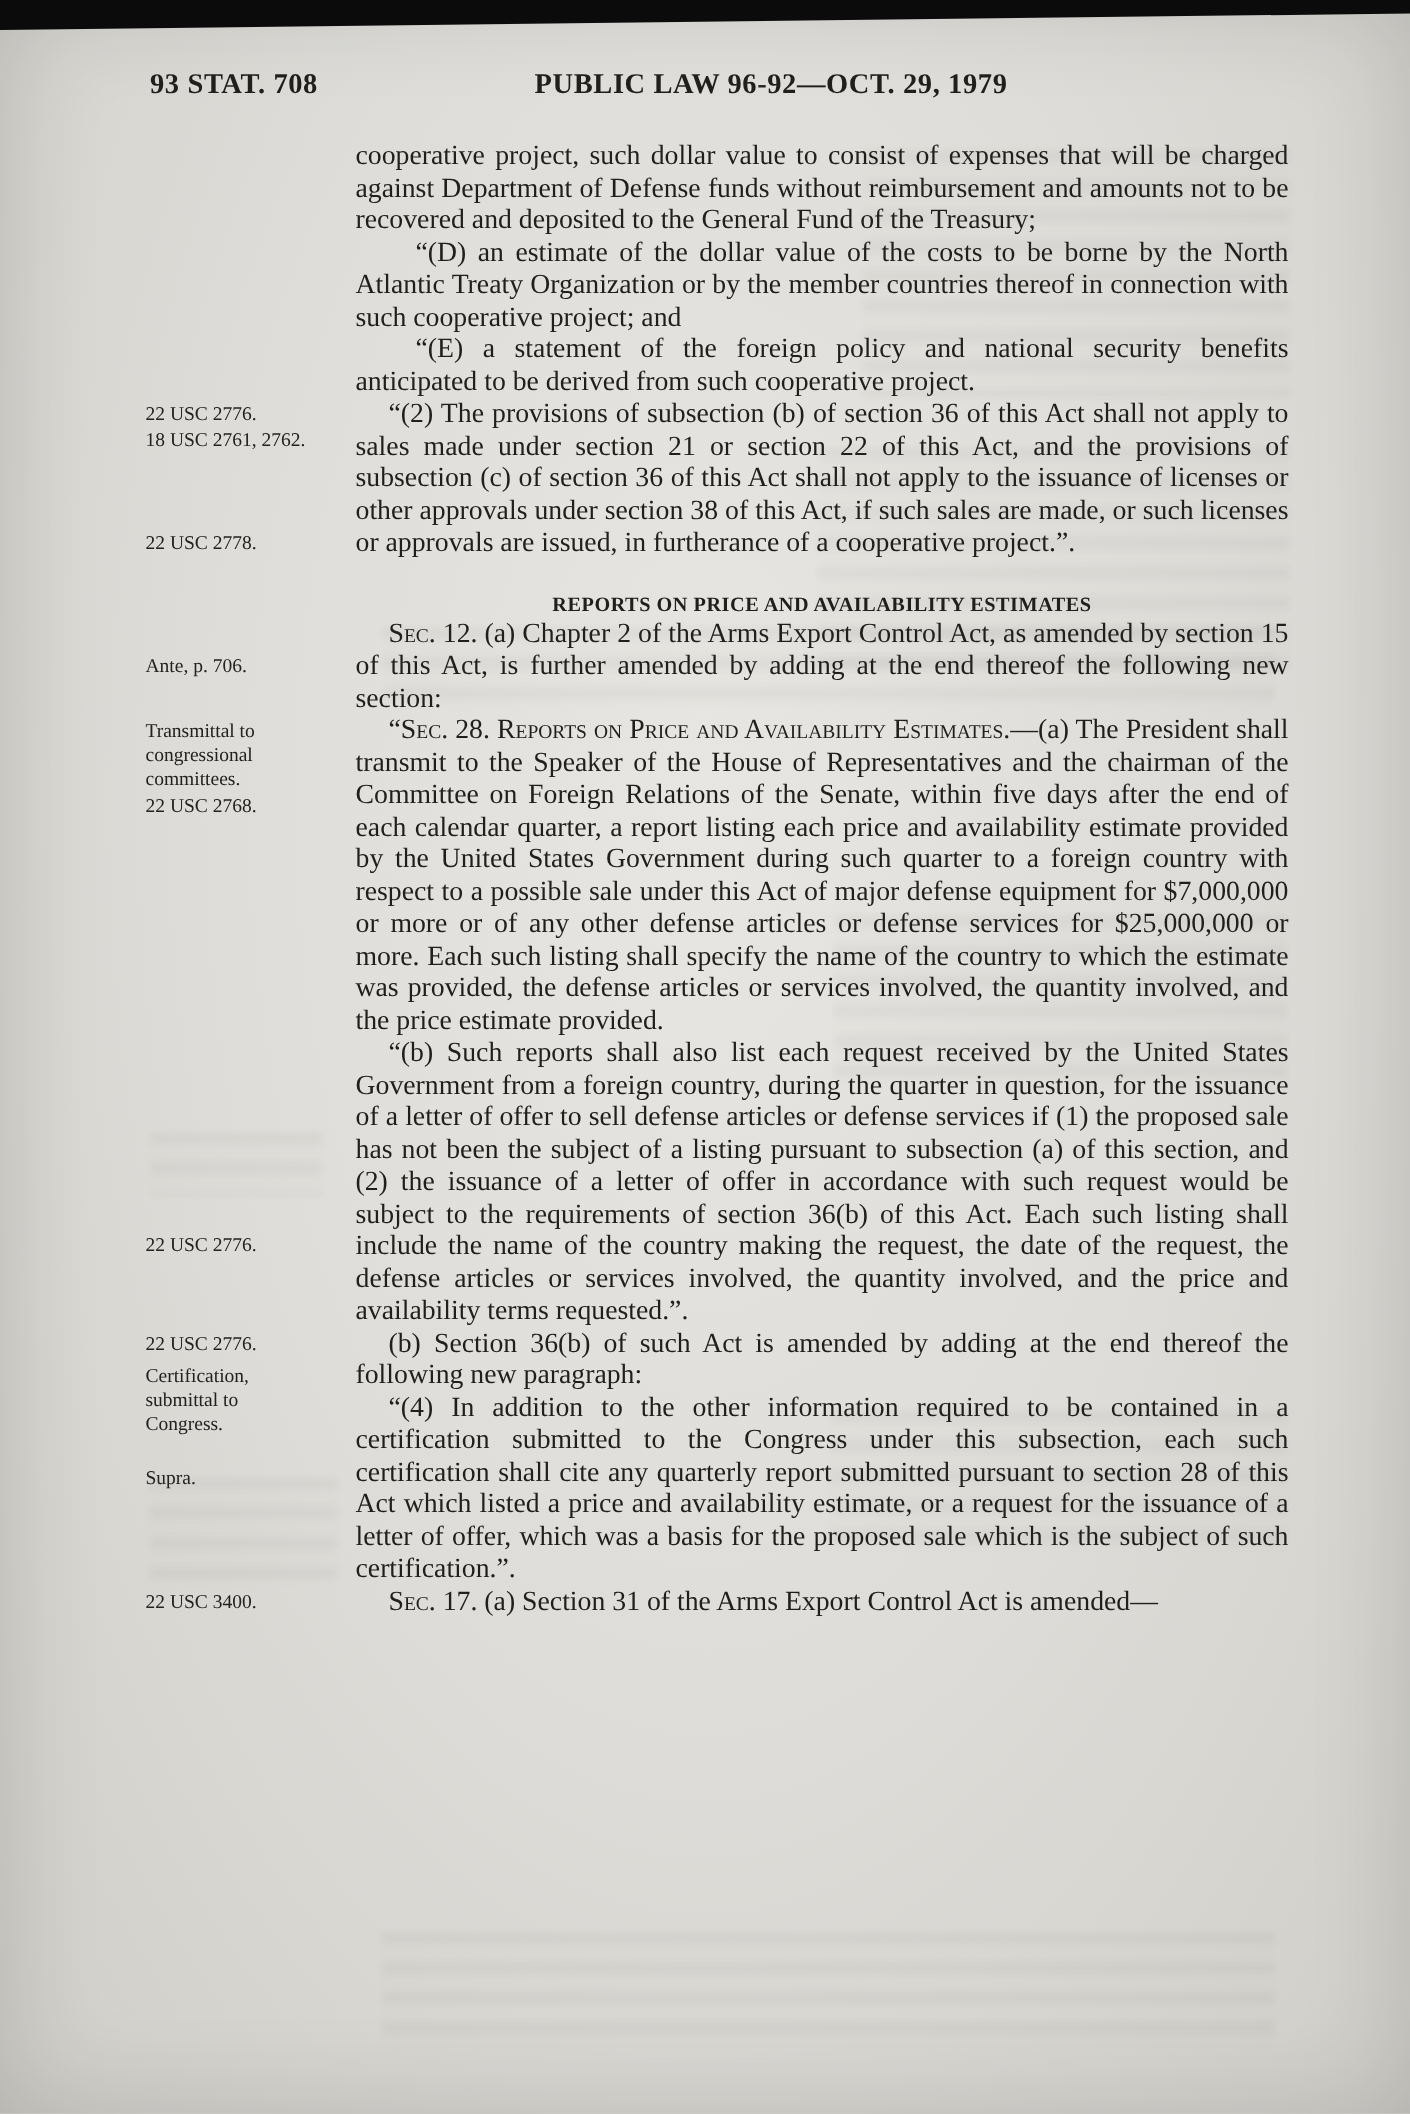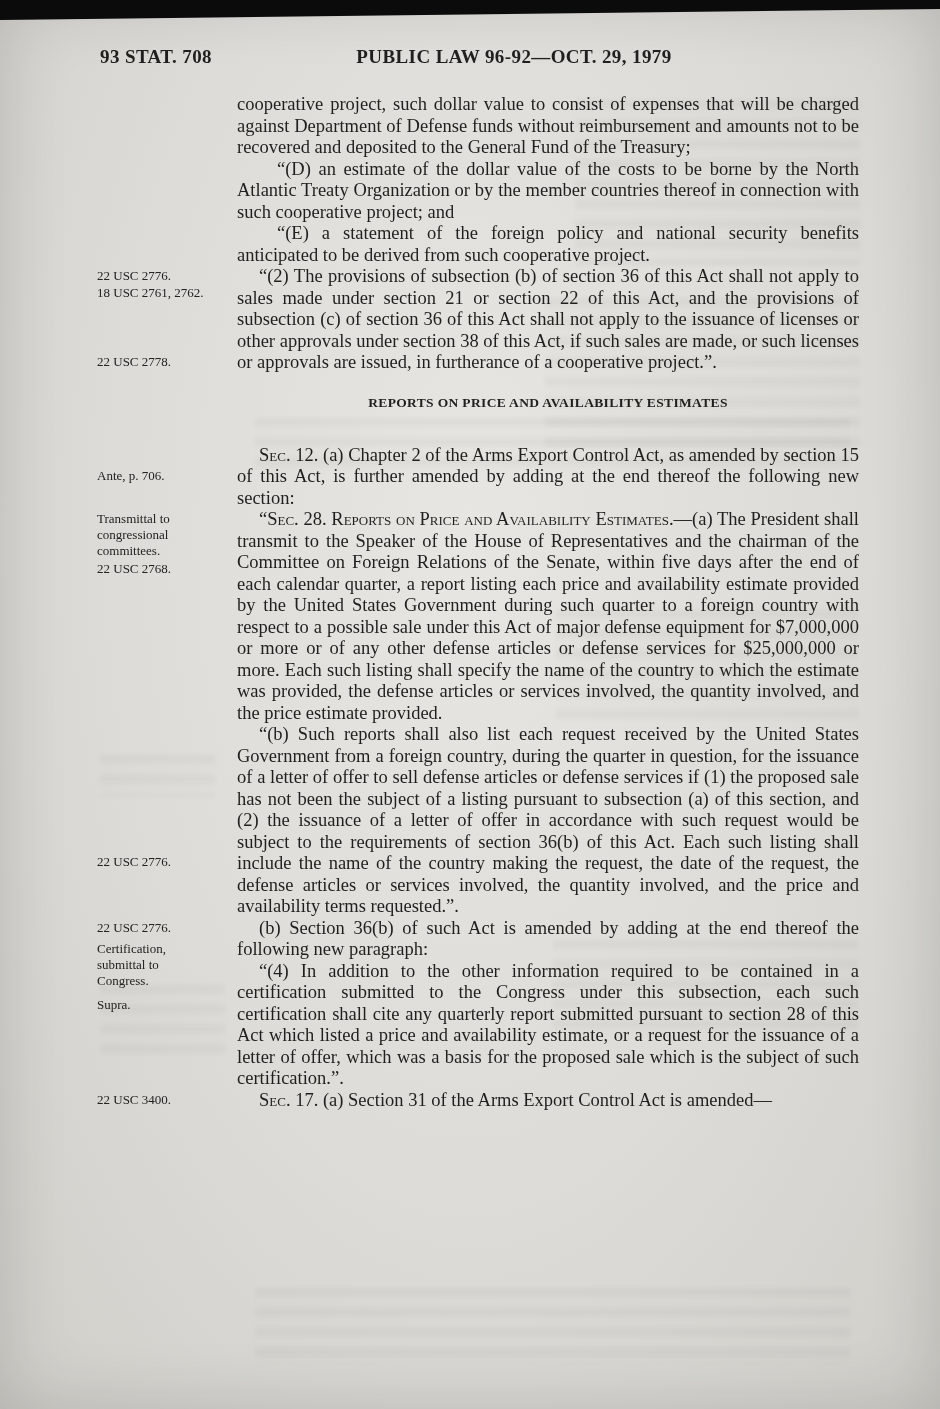--- a/index.html
+++ b/index.html
@@ -55,21 +55,21 @@
   .note {
     position: absolute; left: -140px; width: 110px;
     font-size: 13px; line-height: 16px;
     text-align: left; text-indent: 0;
     color: #232221;
   }
   .note.italic { }
   .center-head {
     text-align: center; font-weight: 700;
     font-size: 13.5px; line-height: 17px; letter-spacing: 0.35px;
-    margin-top: 20px; margin-bottom: 34px;
+    margin-top: 20px; margin-bottom: 2px;
     text-indent: 0;
   }
   .center-head.two-line {
     margin-top: 13px; margin-bottom: 18px;
     padding: 0 60px;
   }
 </style>
 </head>
 <body>
 
@@ -130,21 +130,21 @@
       <p class="txt ind">“(b) Such reports shall also list each request received by the United States Government from a foreign country, during the quarter in question, for the issuance of a letter of offer to sell defense articles or defense services if (1) the proposed sale has not been the subject of a listing pursuant to subsection (a) of this section, and (2) the issuance of a letter of offer in accordance with such request would be subject to the requirements of section 36(b) of this Act. Each such listing shall include the name of the country making the request, the date of the request, the defense articles or services involved, the quantity involved, and the price and availability terms requested.”.</p>
     </div>
 
     <div class="block">
       <span class="note" style="top:2px">22 USC 2776.</span>
       <p class="txt ind">(b) Section 36(b) of such Act is amended by adding at the end thereof the following new paragraph:</p>
     </div>
 
     <div class="block">
       <span class="note" style="top:-20px">Certification, submittal to Congress.</span>
-      <span class="note italic" style="top:36px">Supra.</span>
+      <span class="note italic" style="top:48px">Supra.</span>
       <p class="txt ind">“(4) In addition to the other information required to be contained in a certification submitted to the Congress under this subsection, each such certification shall cite any quarterly report submitted pursuant to section 28 of this Act which listed a price and availability estimate, or a request for the issuance of a letter of offer, which was a basis for the proposed sale which is the subject of such certification.”.</p>
     </div>
 
 
     <div class="block">
       <span class="note" style="top:2px">22 USC 3400.</span>
       <p class="txt ind"><span class="sc">Sec. 17.</span><span> (a) Section 31 of the Arms Export Control Act is amended—</span></p>
     </div>
 
   </main>

